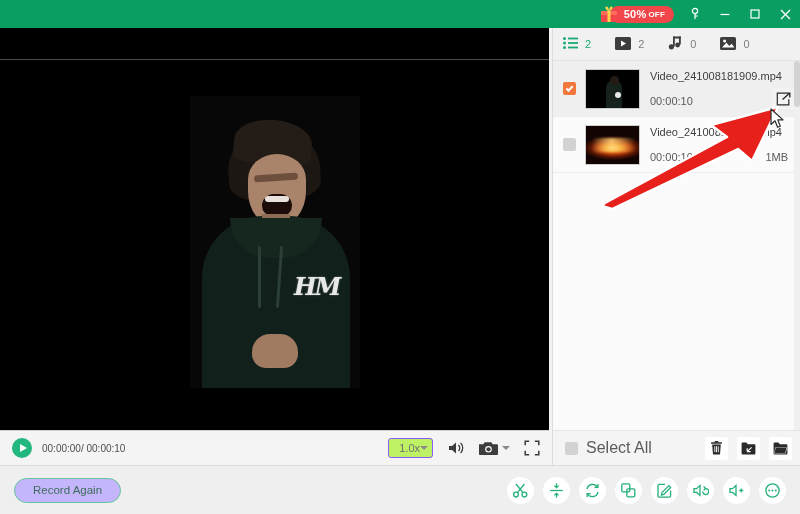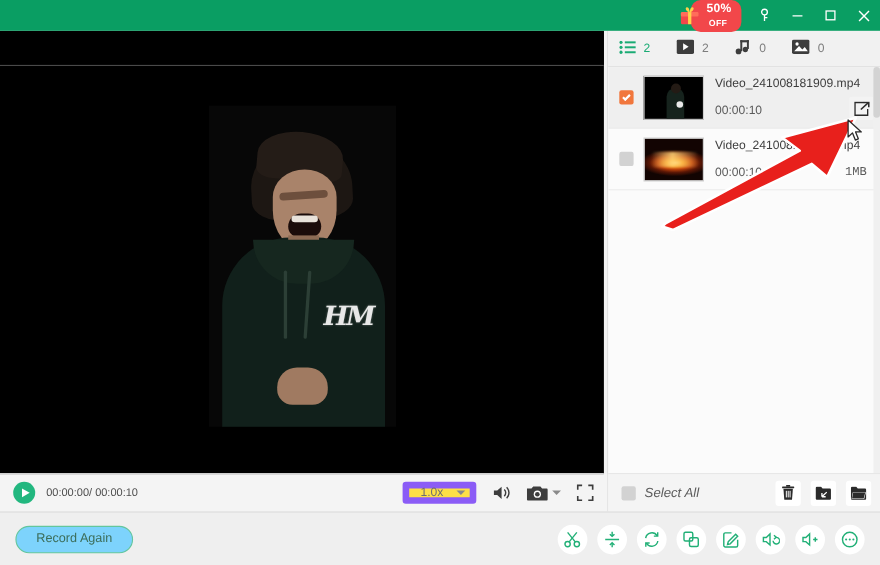--- a/index.html
+++ b/index.html
@@ -45,25 +45,24 @@
     margin-right: -9px;
     z-index: 2;
   }
   .badge-50 {
     background: #f2474a;
     color: #fff;
     border-radius: 9px;
     font-size: 11px;
     font-weight: bold;
     padding: 2px 9px 2px 14px;
-    height: 29px;
+    height: 17px;
     line-height: 13px;
-    display: flex; align-items: flex-start;
+    display: flex; align-items: center;
     letter-spacing: 0.2px;
-    flex-direction: column;
   }
   .badge-50 .off { font-size: 8px; margin-left: 2px; }
   .win-btn {
     width: 30px; height: 28px;
     display: flex; align-items: center; justify-content: center;
     color: #ffffff;
   }
   .win-btn svg { display: block; }
 
   
@@ -220,28 +219,28 @@
   .play-btn .tri {
     width:0;height:0;
     border-left: 7px solid #fff;
     border-top: 4.5px solid transparent;
     border-bottom: 4.5px solid transparent;
     margin-left: 2px;
   }
   .time-text { font-size: 10px; color: #4e4e4e; }
   .transport-spacer { flex:1 1 auto; }
   .speed-select {
-    border: 6px solid #8b5cf6;
-    background: #fde047;
+    border: 1px solid #8b5cf6;
+    background: #bef264;
     border-radius: 3px;
     font-size: 11px;
     color: #6f6f6f;
     height: 20px;
     padding: 0 4px 0 10px;
-    display:flex; align-items:center; gap:12px;
+    display:flex; align-items:center; 
     margin-right: 14px;
     cursor: pointer;
   }
   .chev { width:0;height:0;border-left:4px solid transparent;border-right:4px solid transparent;border-top:4px solid #8a8a8a; }
   .t-icon { margin-right: 14px; display:flex; align-items:center; cursor:pointer; color:#3d3d3d; }
   .t-icon:last-child { margin-right: 0; }
 
   
   .bottom-bar {
     flex: 0 0 49px;
@@ -252,21 +251,21 @@
   }
   .rec-btn {
     font-size: 11.5px;
     border-radius: 15px;
     height: 25px;
     padding: 0 18px;
     cursor: pointer;
     display:flex; align-items:center;
   }
   .rec-more { background:#fff; border:1px solid #d8d8d8; color:#4a4a4a; margin-right: 10px; }
-  .rec-again { background:#7dd3fc; border:1px solid #63c69c; color:#3c6d59; }
+  .rec-again { background:#c4b5fd; border:1px solid #63c69c; color:#3c6d59; }
   .bottom-spacer { flex: 1 1 auto; }
   .tool-row { display:flex; align-items:center; gap: 9px; }
   .tool-btn {
     width: 27px; height: 27px; border-radius: 50%;
     background: #ffffff;
     display:flex; align-items:center; justify-content:center;
     cursor:pointer;
     color: #22b077;
   }
 
@@ -349,40 +348,40 @@
     filter: blur(1px);
   }
   .file-meta { flex: 1 1 auto; min-width: 0; }
   .f-name {
     font-size: 11px; color: #3e3e3e;
     white-space: nowrap; overflow: hidden; text-overflow: clip;
     margin-bottom: 13px;
   }
   .f-row { display:flex; align-items:center; }
   .f-dur { font-size: 11px; color: #5a5a5a; }
-  .f-size { font-size: 11px; color: #5a5a5a; margin-left: auto; padding-right: 4px; font-family: Liberation Mono, monospace; }
+  .f-size { font-size: 11px; color: #5a5a5a; margin-left: auto; padding-right: 4px; }
   .share-btn {
     position: absolute; right: 6px; top: 27px;
     width: 22px; height: 21px;
     background: #f3f3f3;
     border-radius: 2px;
     display:flex; align-items:center; justify-content:center;
   }
 
   .sb-footer {
     flex: 0 0 35px;
     display:flex; align-items:center;
     padding: 0 8px 0 12px;
     background:#f4f4f4;
     border-top:1px solid #e7e7e7;
   }
   .selall-box {
     width:13px;height:13px;background:#d2d2d2;border-radius:2px;margin-right:8px;
   }
-  .selall-label { font-size: 12px; color:#5b5b5b;font-style:italic; }
+  .selall-label { font-size: 16px; color:#5b5b5b; }
   .sb-footer-spacer { flex:1 1 auto; }
   .sb-act {
     width: 23px; height: 23px;
     background:#fff; border-radius:3px;
     display:flex; align-items:center; justify-content:center;
     margin-left: 9px; cursor:pointer;
   }
   .sb-scroll {
     position:absolute; right:0; top:0; width:6px; height:100%;
     background:#f0f0f0;

